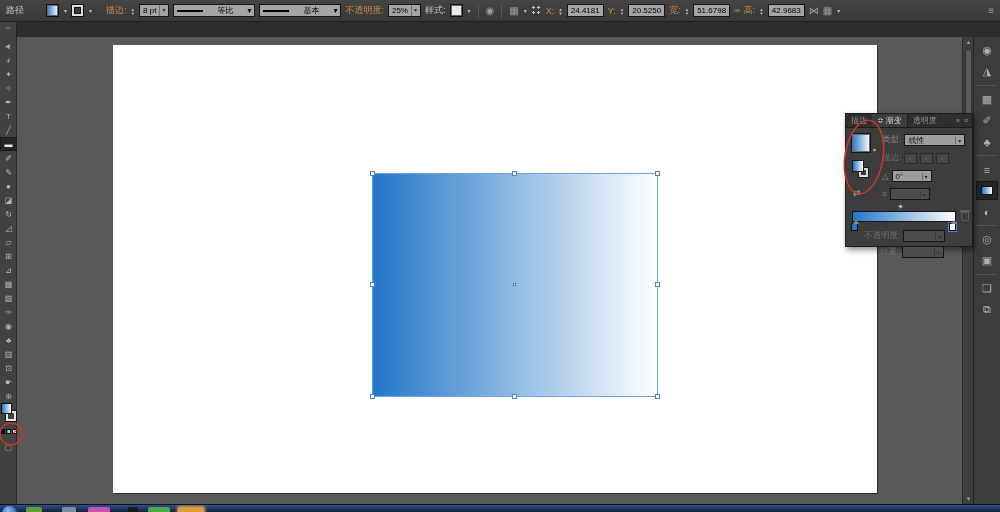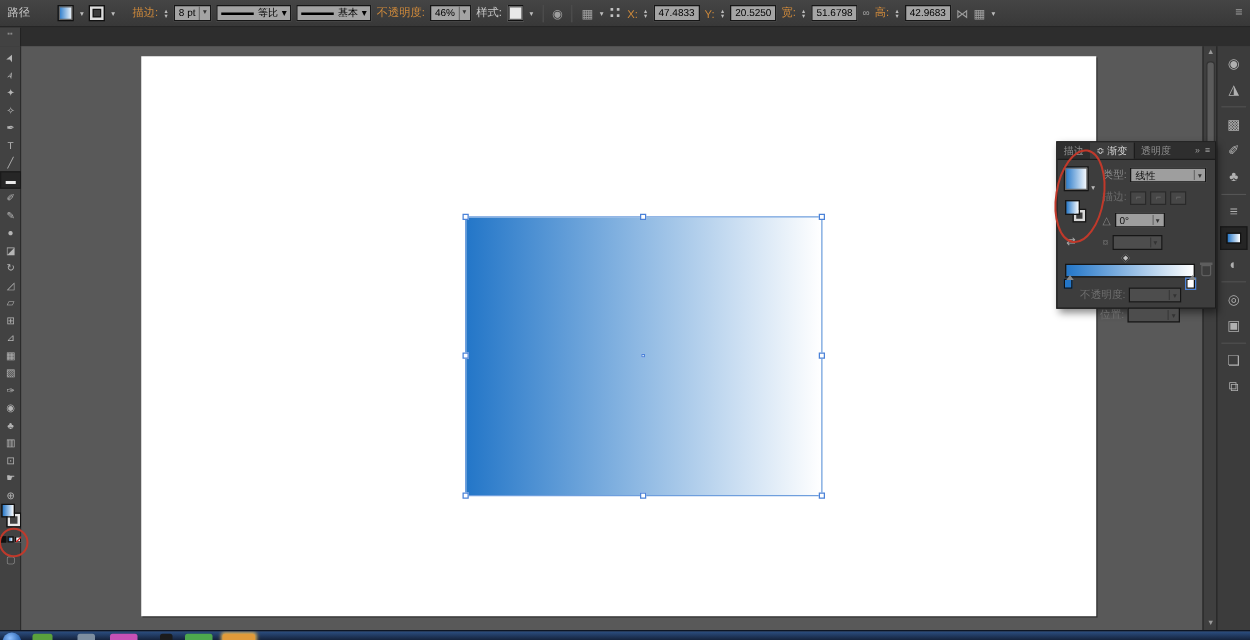--- a/index.html
+++ b/index.html
@@ -12,21 +12,21 @@
     display:flex; align-items:center; gap:4px; padding:0 6px; color:#c8c8c8; font-size:9px; }
   .cb-label { color:#c8c8c8; white-space:nowrap; }
   .cb-orange { color:#cf8a3b; white-space:nowrap; }
   .swatch { width:13px; height:13px; border:1px solid #111; box-shadow:0 0 0 1px #666 inset; }
   .dd-arrow { color:#bdbdbd; font-size:6px; margin-left:1px; }
   .stepper { display:flex; flex-direction:column; line-height:4px; font-size:5px; color:#bbb; margin:0 1px; }
   .field { background:#a4a4a4; border:1px solid #161616; color:#000; font-size:8px;
     height:13px; line-height:11px; padding:0 3px; display:flex; align-items:center; white-space:nowrap; }
   .field .fdd { border-left:1px solid #6e6e6e; margin-left:3px; padding-left:2px; color:#333; font-size:6px; }
   .line-dd { background:#a4a4a4; border:1px solid #161616; height:13px; display:flex;
-    align-items:center; gap:3px; padding:0 3px; color:#000; font-size:8px; }
+    align-items:center; gap:14px; padding:0 3px; color:#000; font-size:8px; }
   .line-sample { width:26px; height:2px; background:#000; }
   .cb-icon { color:#9e9e9e; font-size:10px; }
   .sep { width:1px; height:14px; background:#2a2a2a; border-right:1px solid #555; margin:0 3px; }
   .refpoint { width:11px; height:11px;
     background-image:radial-gradient(#c4c4c4 1px, transparent 1.2px);
     background-size:5px 5px; background-position:0 0; }
 
   
   #tab-bar { position:absolute; top:22px; left:0; width:1000px; height:15px; background:#2d2d2d; }
   #toolbar-stub { position:absolute; left:0; top:0; width:17px; height:15px; background:#424242;
@@ -166,39 +166,39 @@
     <span>等比</span>
     <span class="fdd">▾</span>
   </span>
   <span class="line-dd">
     <span class="line-sample"></span>
     <span>基本</span>
     <span class="fdd">▾</span>
   </span>
   <span class="cb-orange">不透明度:</span>
   <span class="field">
-    <span>46%</span>
+    <span>25%</span>
     <span class="fdd">▾</span>
   </span>
   <span class="cb-label">样式:</span>
   <span class="swatch" style="background:#e8e8e8"></span>
   <span class="dd-arrow">▾</span>
   <span class="sep"></span>
   <span class="cb-icon">◉</span>
   <span class="sep"></span>
   <span class="cb-icon">▦</span>
   <span class="dd-arrow">▾</span>
   <span class="refpoint"></span>
   <span class="cb-orange">X:</span>
   <span class="stepper">
       <span>▴</span>
       <span>▾</span>
     </span>
   <span class="field">
-      <span>47.4833</span>
+      <span>24.4181</span>
     </span>
   <span class="cb-orange">Y:</span>
   <span class="stepper">
       <span>▴</span>
       <span>▾</span>
     </span>
   <span class="field">
       <span>20.5250</span>
     </span>
   <span class="cb-orange">宽:</span>

